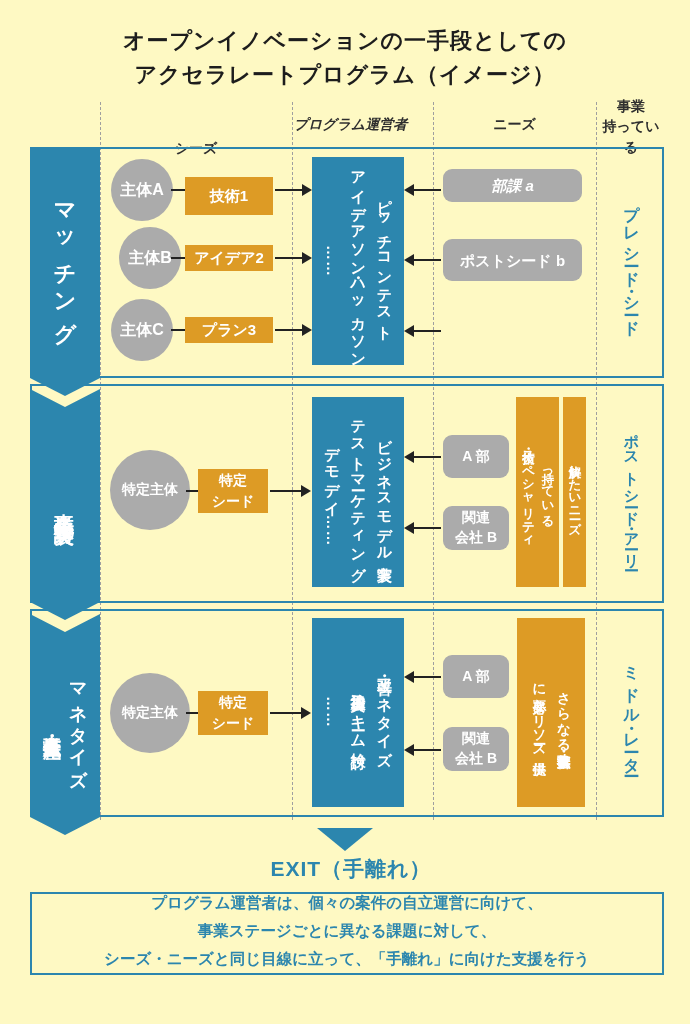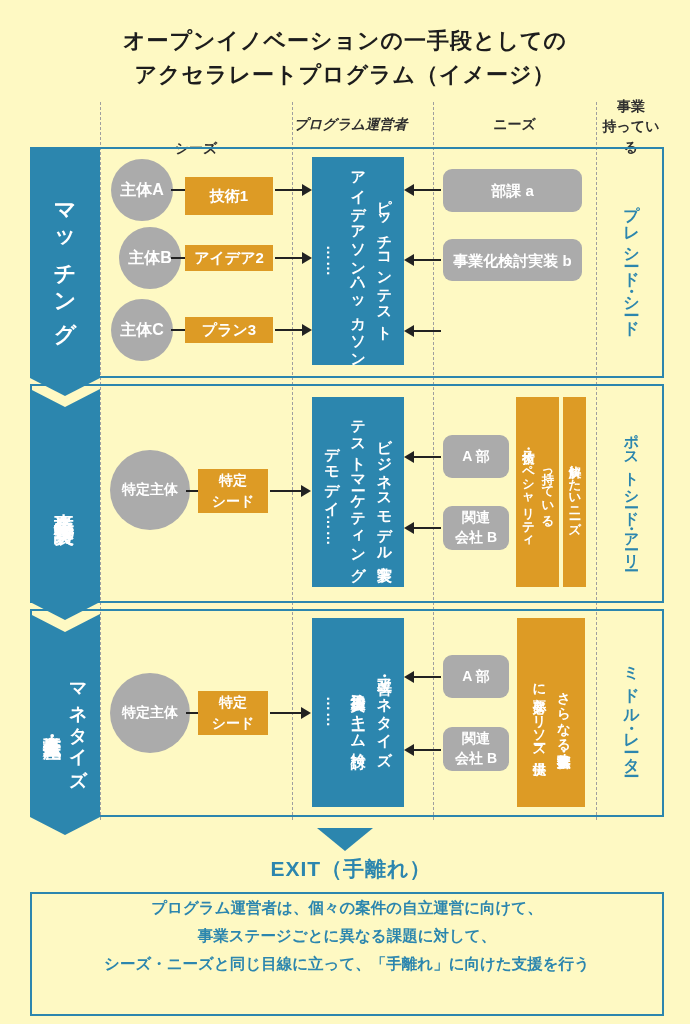--- a/index.html
+++ b/index.html
@@ -61,22 +61,22 @@
   .harrow-l::before { content:""; position:absolute; left:-9px; top:-5px; width:0; height:0;
                       border-right:10px solid #222; border-top:6px solid transparent;
                       border-bottom:6px solid transparent; }
 
   .exit-triangle { position:absolute; left:317px; top:828px; width:0; height:0;
                    border-left:28px solid transparent; border-right:28px solid transparent;
                    border-top:23px solid #2C86AE; }
   .exit-label { position:absolute; left:0; right:0; top:855px; text-align:center;
                 font-size:21px; font-weight:bold; color:#2C86AE; letter-spacing:1px;padding-left:12px; }
 
-  .footer-box { position:absolute; left:30px; top:892px; width:634px; height:124px;
-                border:2px solid #2C86AE; display:flex; align-items:flex-start; justify-content:center; }
+  .footer-box { position:absolute; left:30px; top:892px; width:634px; height:83px;
+                border:2px solid #2C86AE; display:flex; align-items:flex-end; justify-content:center; }
   .footer-box .txt { font-size:15.5px; font-weight:bold; color:#2C86AE; line-height:1.8;
                      text-align:center; white-space:pre-line; }
 </style>
 </head>
 <body>
 
 <div class="canvas">
 
   <div class="title">オープンイノベーションの一手段としての
 アクセラレートプログラム（イメージ）</div>
@@ -129,22 +129,22 @@
   <div class="pbox" style="left:312px;top:157px;width:92px;height:208px;">
     <span class="vtext">ピッチコンテスト
 アイデアソン・ハッカソン
 ……</span>
   </div>
 
   <div class="harrow-l" style="left:413px;top:189px;width:28px;"></div>
   <div class="harrow-l" style="left:413px;top:259px;width:28px;"></div>
   <div class="harrow-l" style="left:413px;top:330px;width:28px;"></div>
 
-  <div class="gbox" style="left:443px;top:169px;width:139px;height:43px;font-size:15px;">部課 a</div>
-  <div class="gbox" style="left:443px;top:239px;width:139px;height:42px;font-size:15px;">事業化検討実装 b</div>
+  <div class="gbox" style="left:443px;top:169px;width:139px;height:33px;font-size:15px;font-style:italic;">部課 a</div>
+  <div class="gbox" style="left:443px;top:239px;width:139px;height:42px;font-size:15px;">ポストシード b</div>
 
   <div class="stagebox" style="top:147px;height:231px;">
     <span class="vtext">プレシード・シード</span>
   </div>
 
   <div class="circle" style="left:110px;top:450px;width:80px;height:80px;font-size:14px;">特定主体</div>
   <div class="hline" style="left:186px;top:490px;width:12px;"></div>
   <div class="obox" style="left:198px;top:469px;width:70px;height:44px;font-size:14px;line-height:1.5;">特定
 シード</div>
   <div class="harrow-r" style="left:270px;top:490px;width:32px;"></div>

